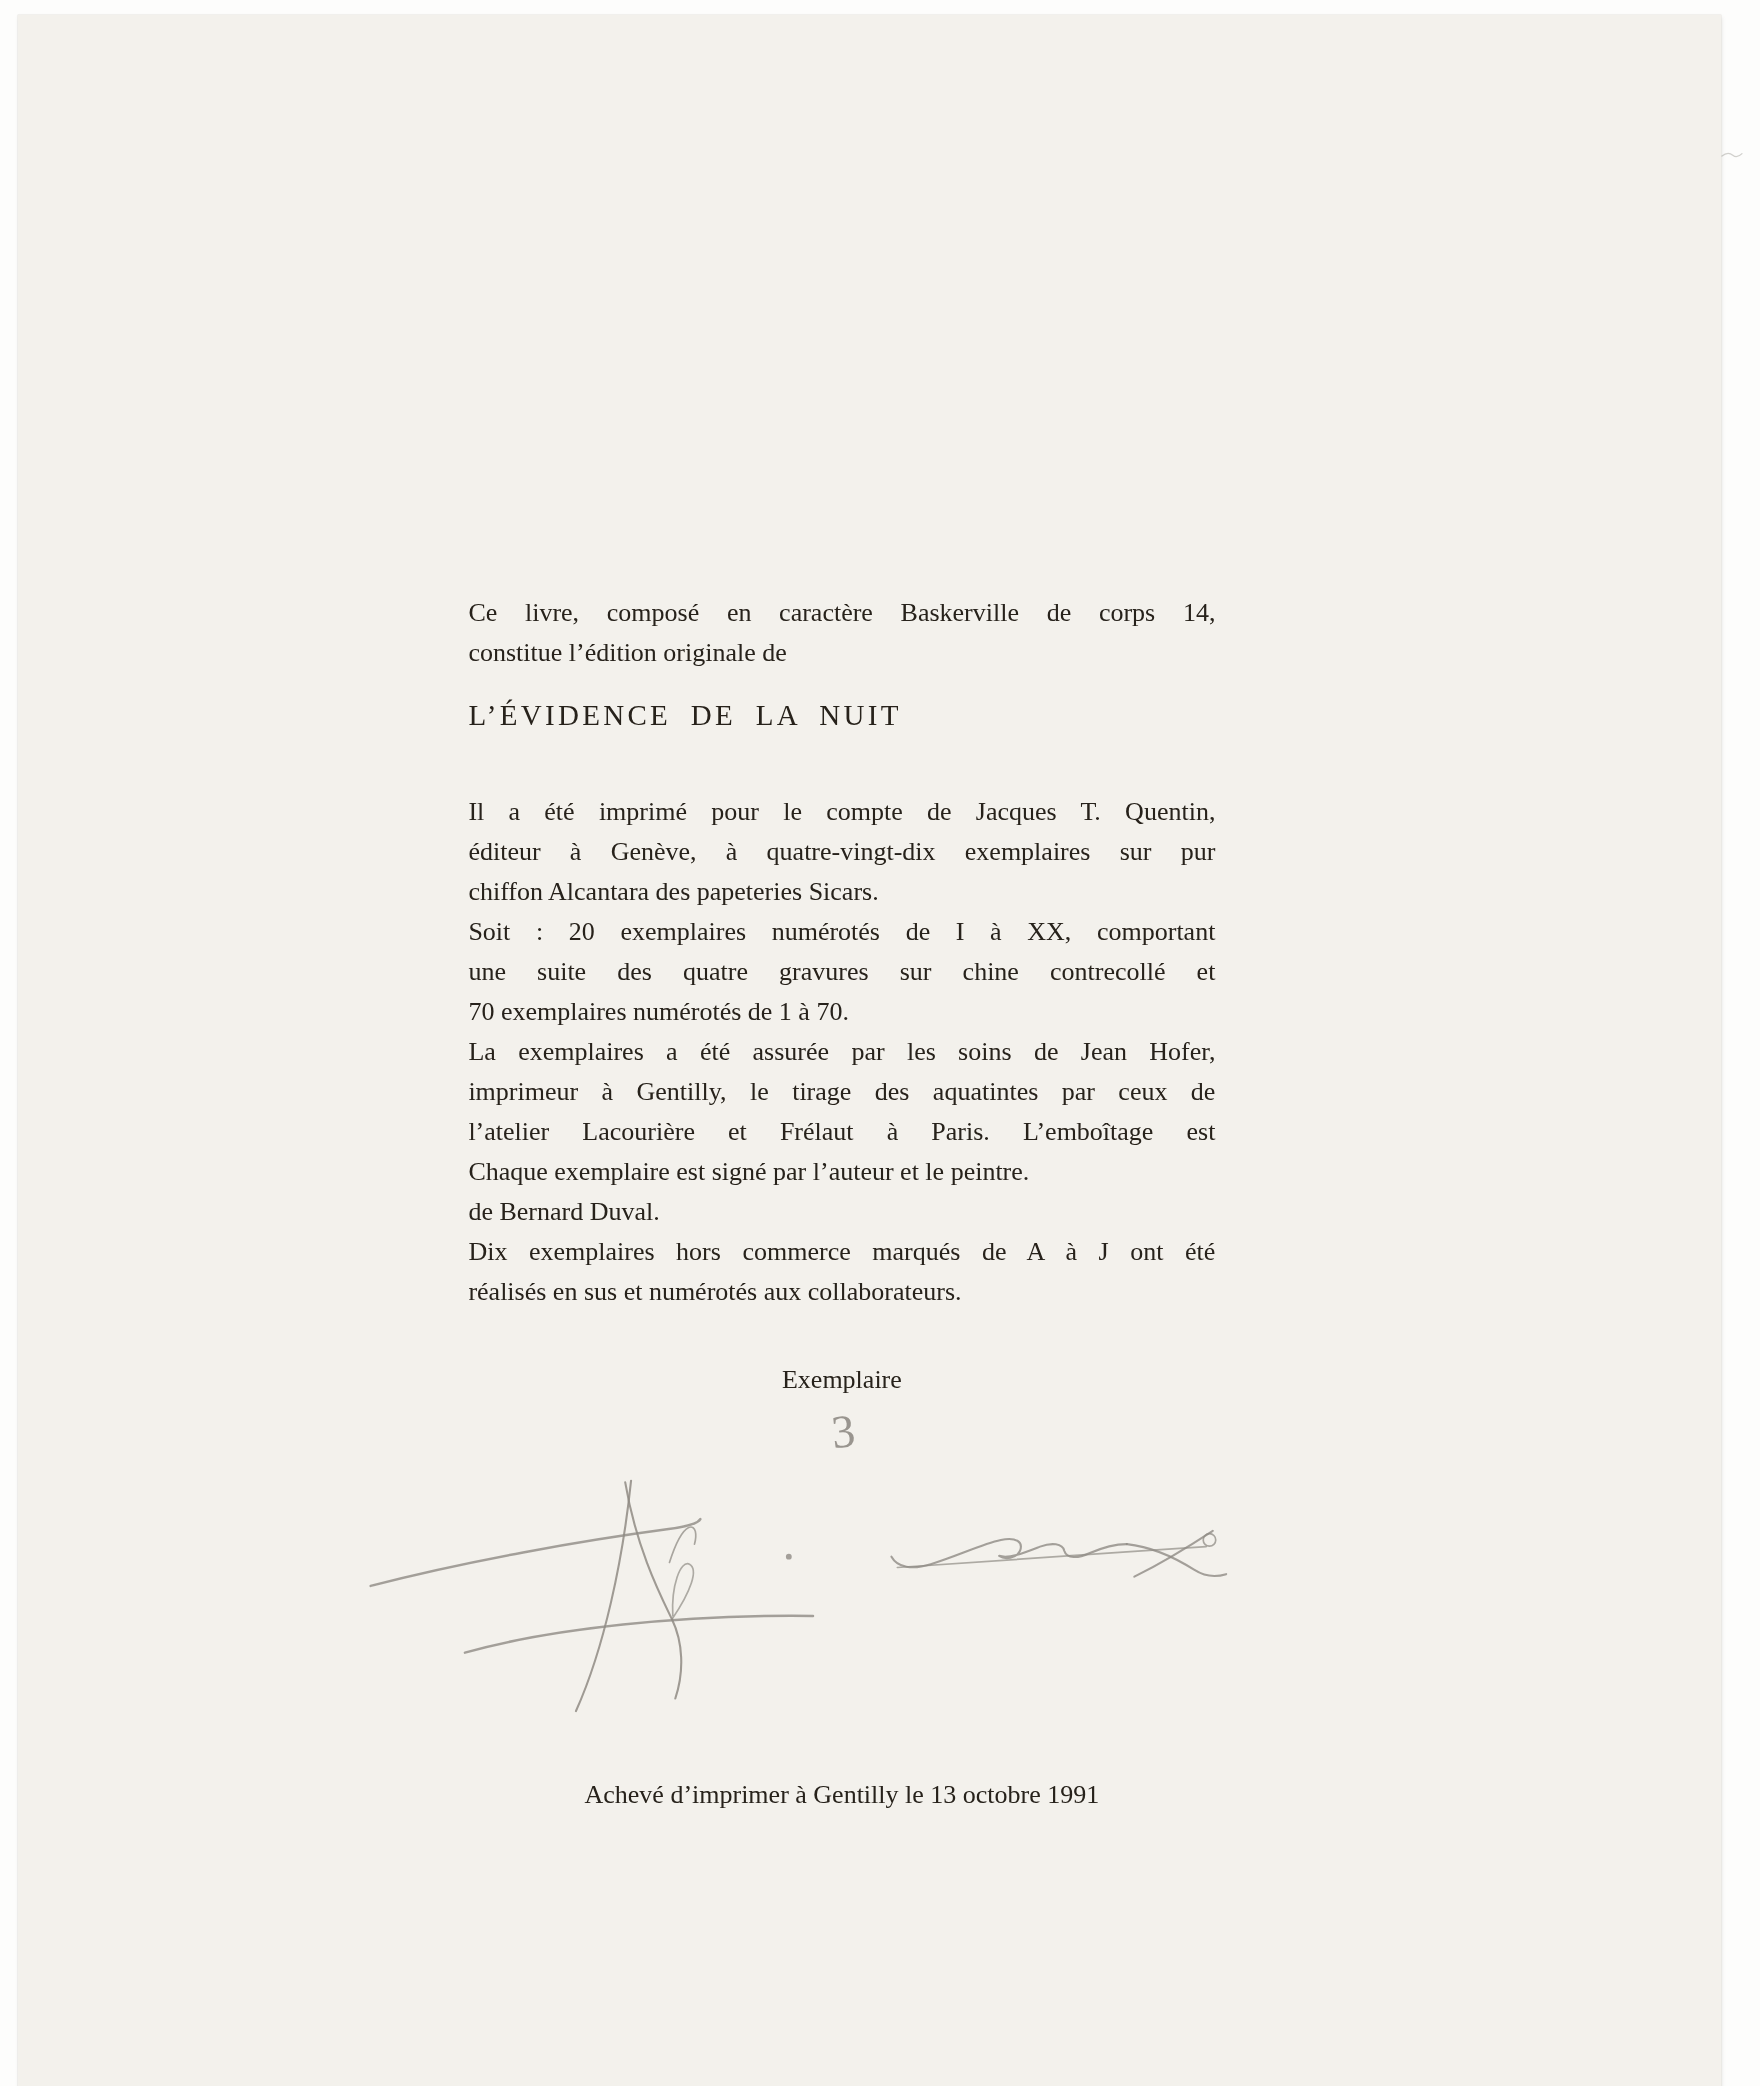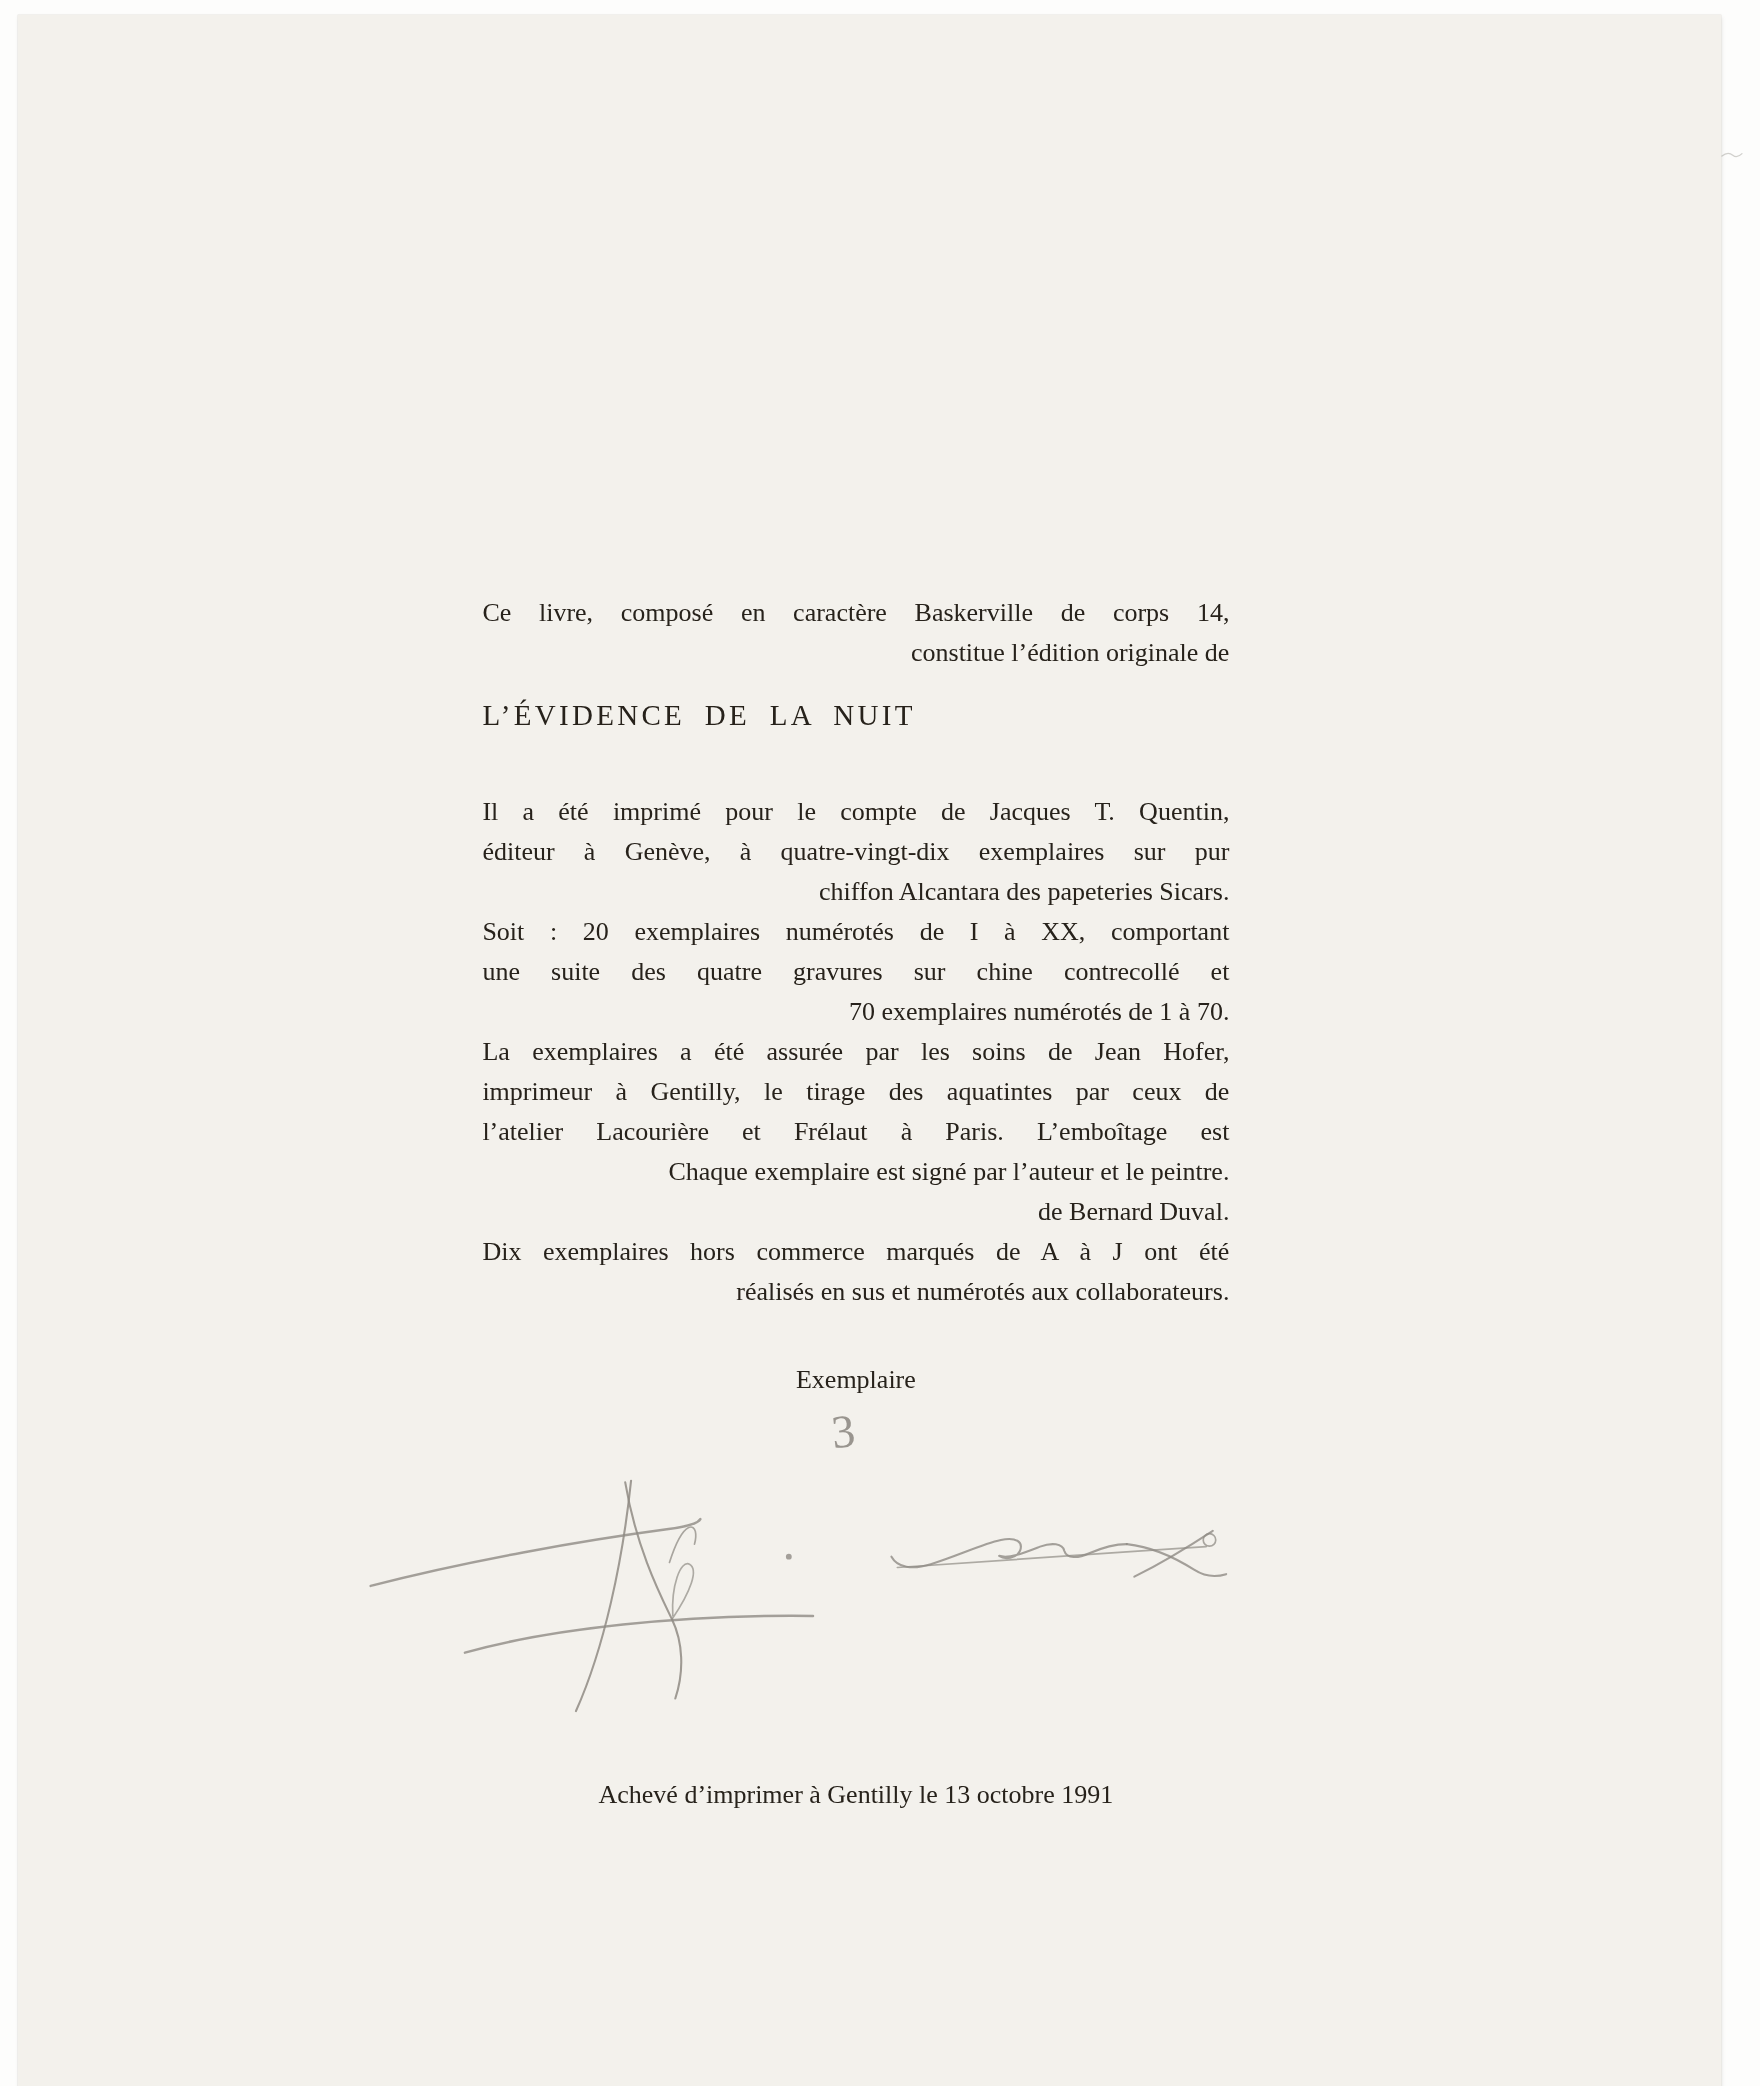--- a/index.html
+++ b/index.html
@@ -23,30 +23,30 @@
   .paper::before {
     content: "";
     position: absolute;
     inset: 0;
     background-image: radial-gradient(rgba(60,55,45,0.016) 0.6px, transparent 0.6px);
     background-size: 3.8px 3.8px;
     pointer-events: none;
   }
   .textcol {
     position: absolute;
-    left: 464px;
+    left: 450px;
     width: 747px;
     color: #27221b;
   }
   .line {
     display: block;
     height: 40px;
     line-height: 40px;
     font-size: 26px;
-    text-align: right;
+    text-align: left;
   }
   .j {
     text-align: justify;
     text-align-last: justify;
   }
   .title-line {
     display: block;
     height: 40px;
     line-height: 40px;
     font-size: 29px;

